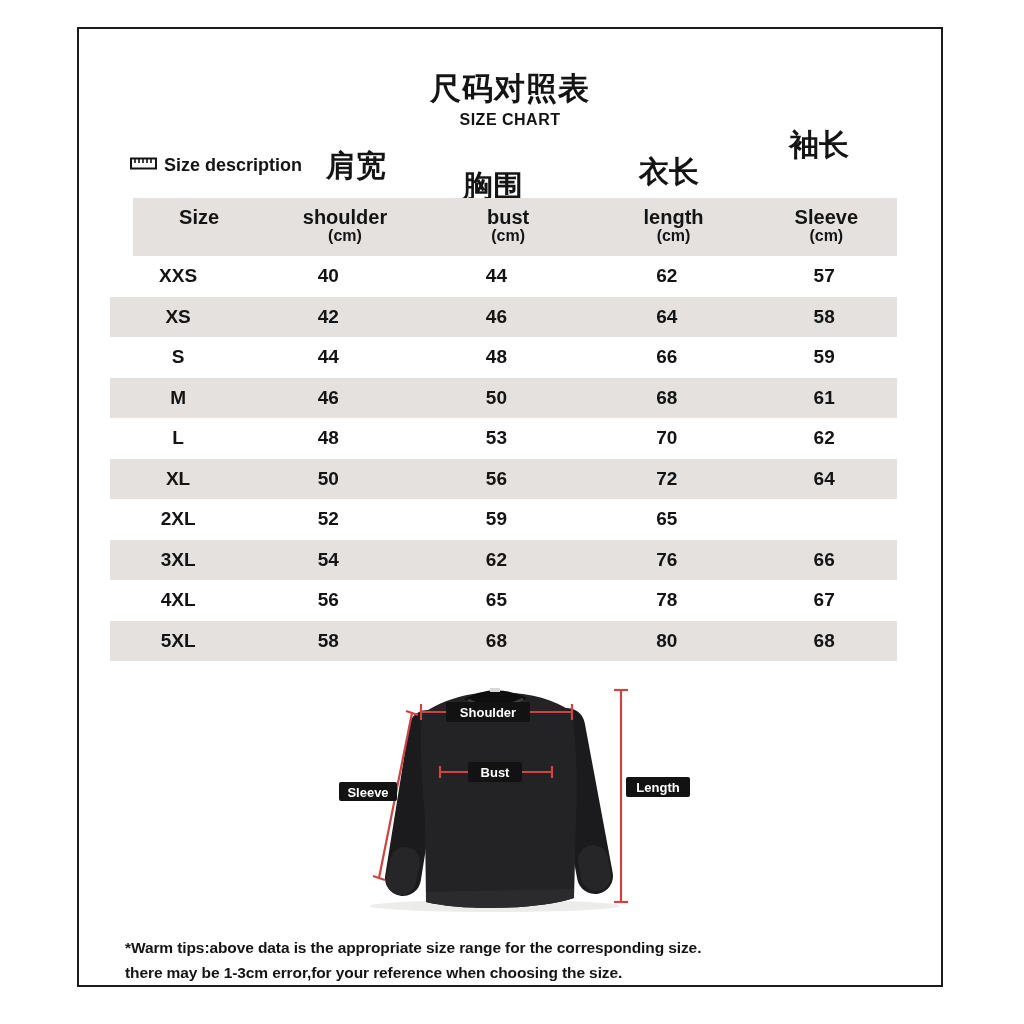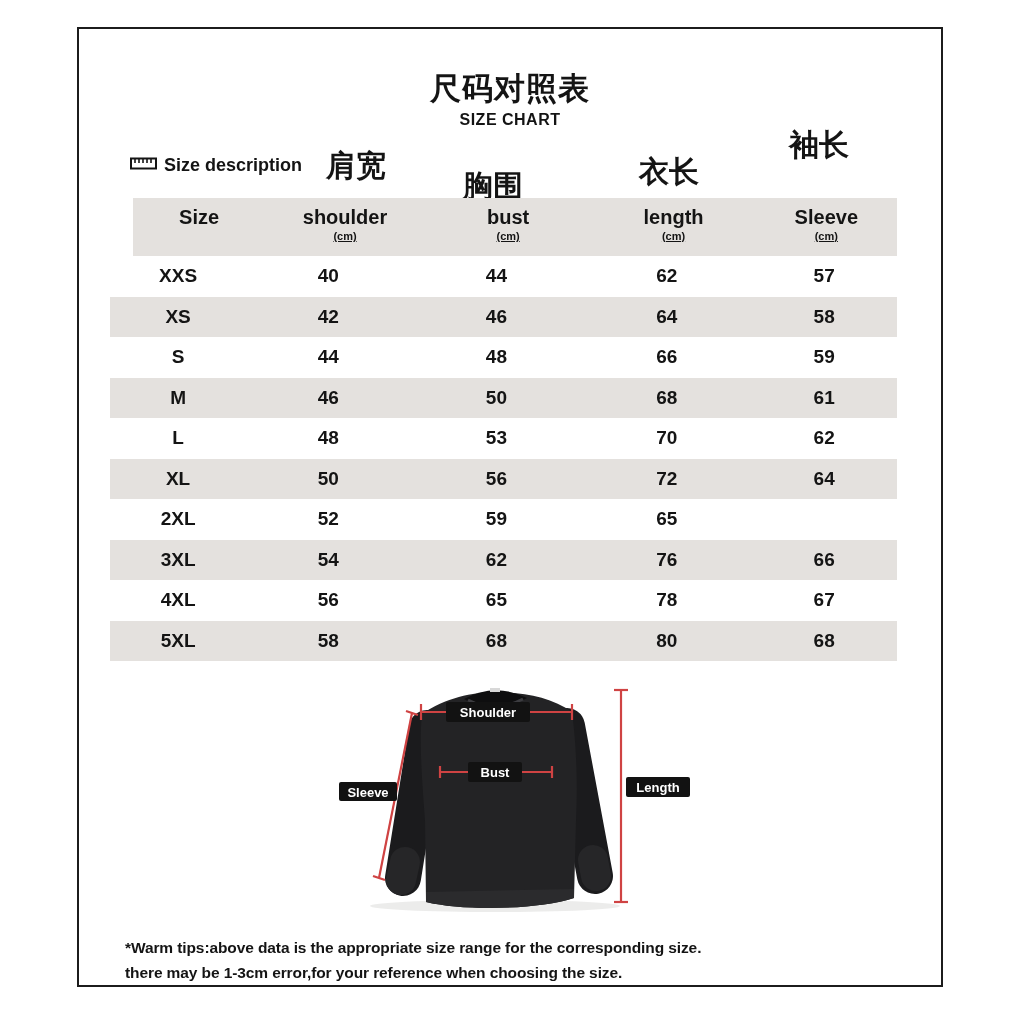--- a/index.html
+++ b/index.html
@@ -30,21 +30,21 @@
   #zh-length{left:639px;top:152px;}
   #zh-sleeve{left:789px;top:125px;}
 
   #size-table{position:absolute;left:110px;top:198px;width:787px;}
   .thead,.trow{
     display:grid;grid-template-columns:17.3% 20.9% 21.8% 21.5% 18.5%;
     text-align:center;
   }
   .thead{background:#e4e1de;height:58px;margin-left:23px;}
   .thead .hname{font-size:20px;font-weight:bold;padding-top:7px;line-height:24px;}
-  .thead .hunit{font-size:11px;font-weight:bold;line-height:14px;text-decoration:underline;}
+  .thead .hunit{font-size:16px;font-weight:bold;line-height:14px;}
   .trow{height:40.5px;background:#ffffff;}
   .trow.alt{background:#e4e1de;}
   .tcell{font-size:19px;font-weight:bold;line-height:40.5px;}
 
   #shirt-figure{position:absolute;left:323px;top:676px;}
   #footer{
     position:absolute;left:125px;top:936px;width:760px;
     font-size:15.5px;font-weight:bold;line-height:24.5px;letter-spacing:-0.1px;
   }
   .svg-box-label{fill:#ffffff;font-family:"Liberation Sans","DejaVu Sans",sans-serif;

